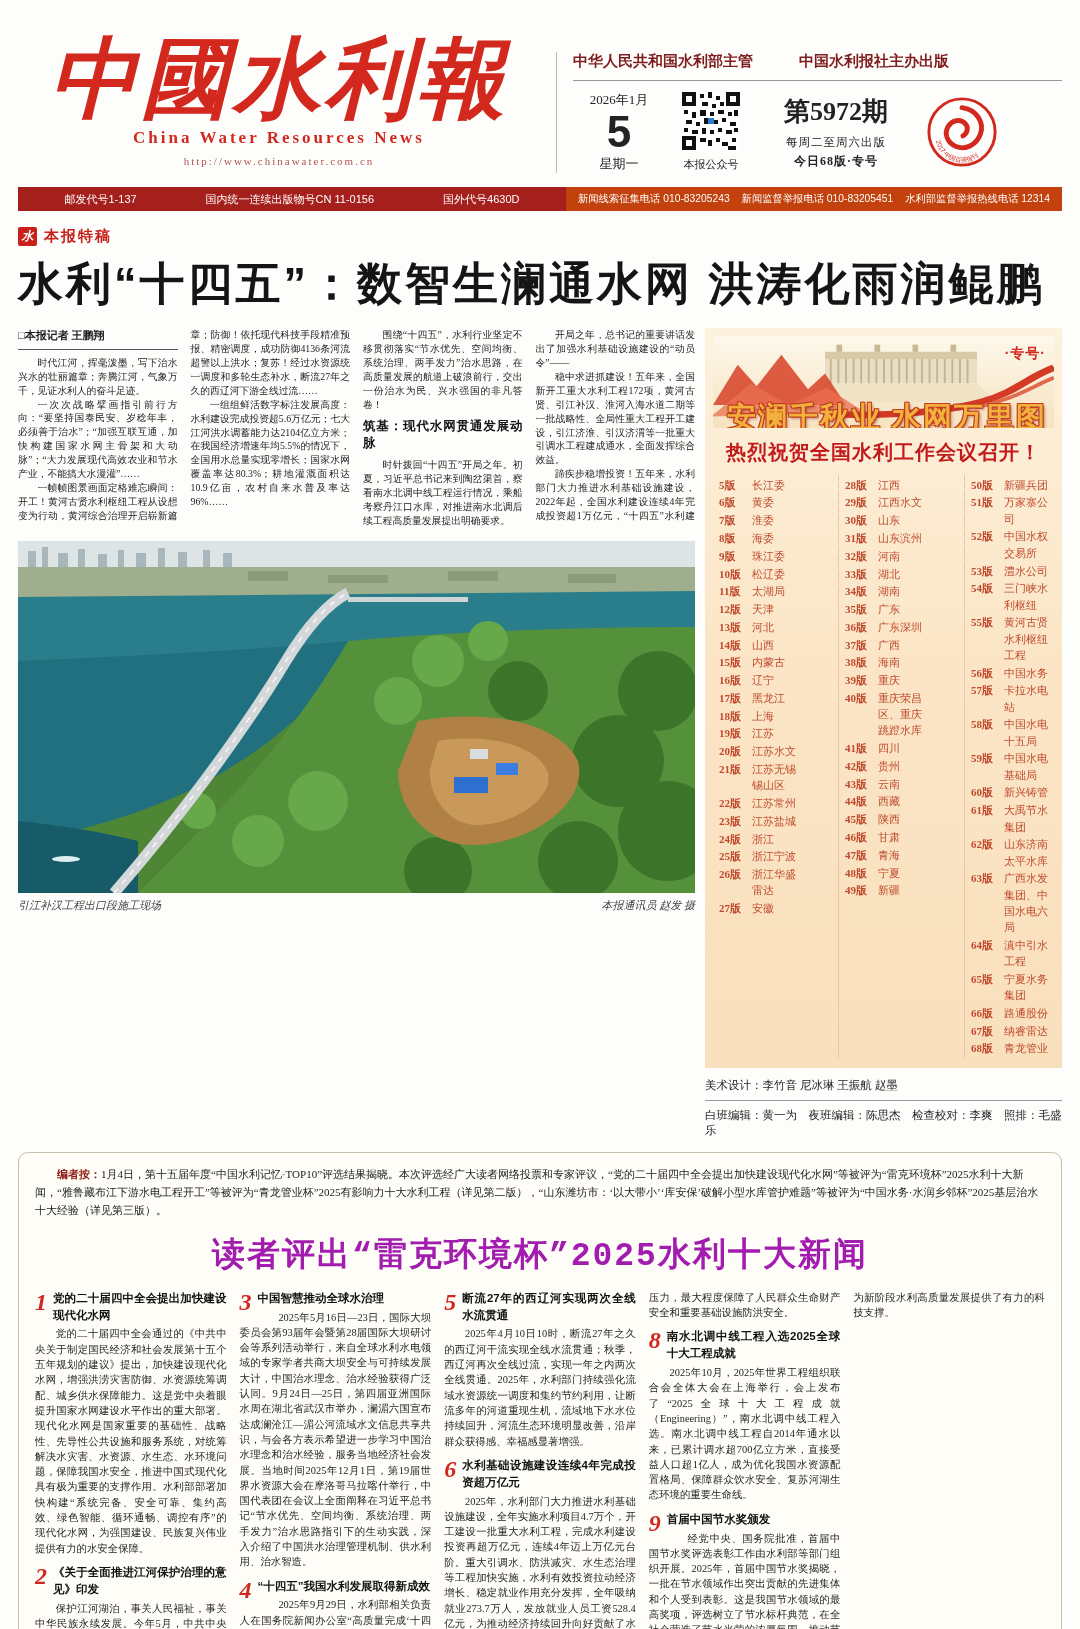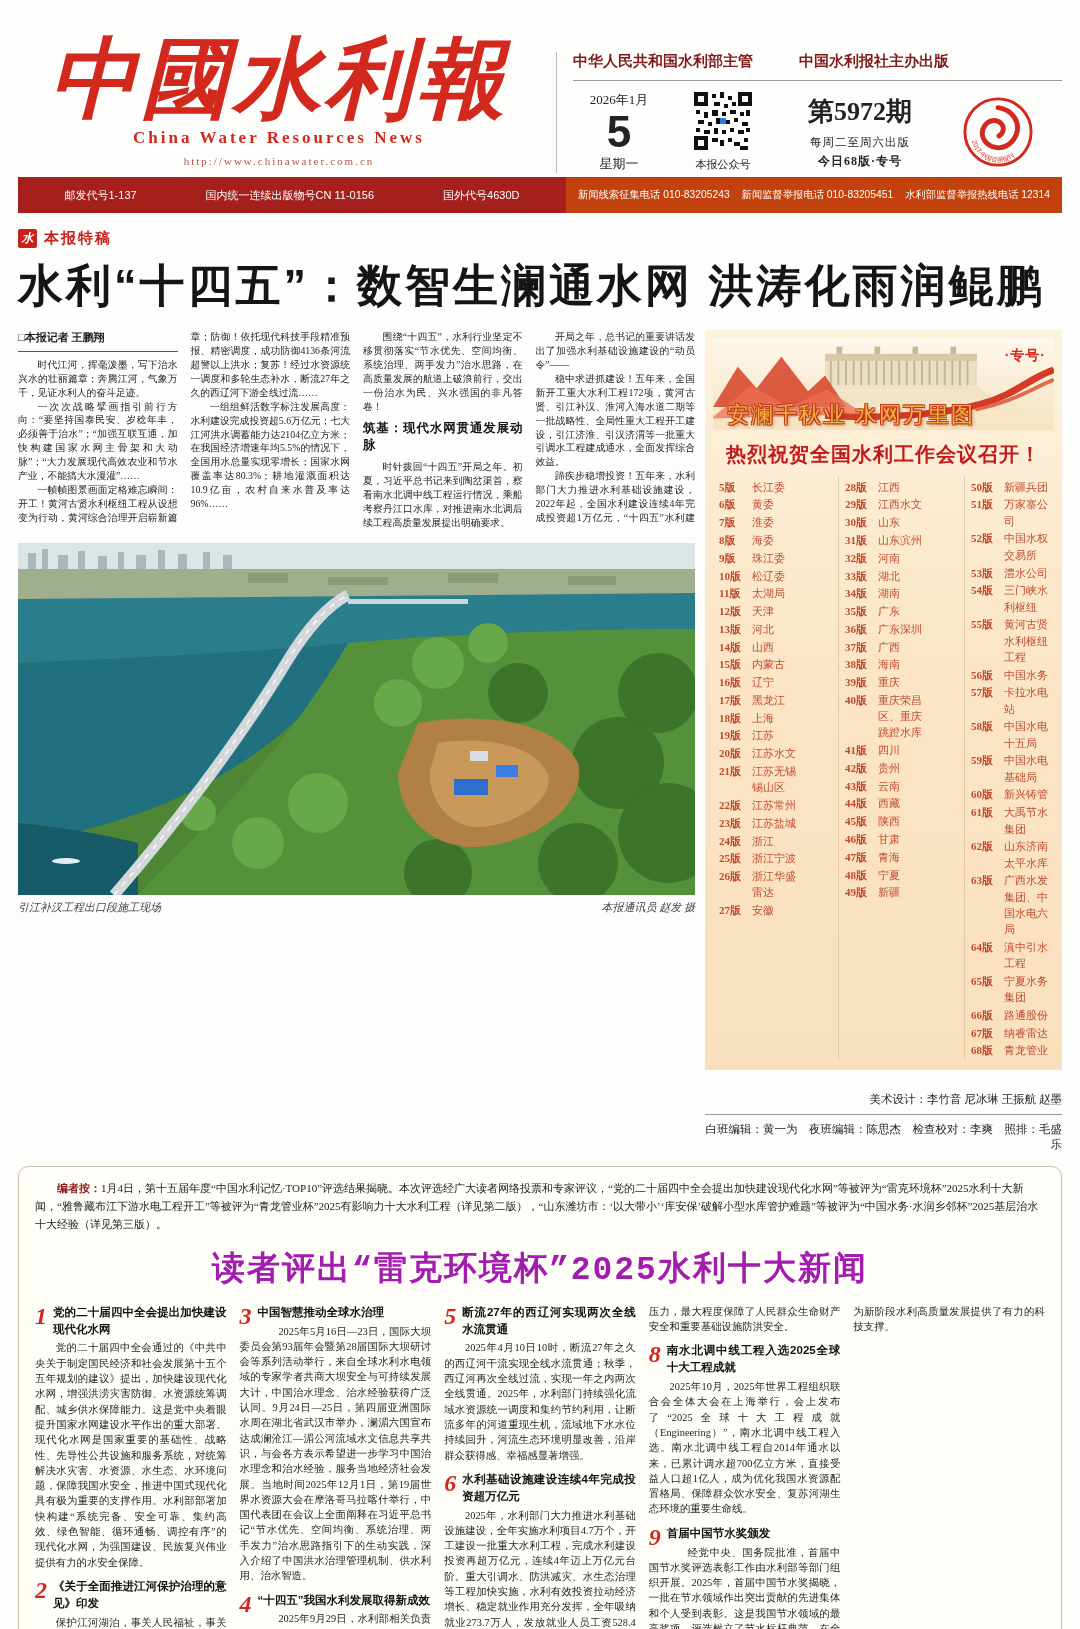--- a/index.html
+++ b/index.html
@@ -8,35 +8,35 @@
   .page { width:1080px; height:1629px; padding:34px 18px 10px; }
 
   
   .masthead { display:flex; align-items:flex-start; }
   .mast-left { width:522px; text-align:center; }
   .paper-title { font-size:88px; line-height:1.05; font-weight:bold; font-style:italic; color:#d3281e; letter-spacing:4px; white-space:nowrap; }
   .paper-sub { font-size:17px; font-weight:bold; color:#d3281e; letter-spacing:3px; margin-top:2px; }
   .paper-url { font-size:11px; color:#b4564c; letter-spacing:2px; margin-top:7px; }
   .mast-right { flex:1; margin-top:18px; margin-left:16px; border-left:1px solid #bbb; padding-left:16px; }
   .supervisor-line { display:flex; gap:46px; font-size:15px; font-weight:bold; color:#7f1d1d; padding-bottom:9px; border-bottom:1px solid #999; }
-  .mast-row { display:flex; align-items:center; margin-top:10px; gap:22px; }
+  .mast-row { display:flex; align-items:center; margin-top:10px; gap:10px; }
   .date-block { text-align:center; width:92px; }
   .date-ym { font-size:13px; }
   .date-day { font-size:44px; font-weight:bold; line-height:1.05; font-family:"Liberation Sans","DejaVu Sans",sans-serif; }
   .date-week { font-size:13px; }
   .qr-block { text-align:center; width:72px; }
   .qr-label { font-size:11px; margin-top:3px; }
   .issue-block { text-align:center; width:158px; }
   .issue-no { font-size:26px; font-weight:bold; }
   .issue-sched { font-size:11.5px; margin-top:6px; letter-spacing:1px; }
   .issue-today { font-size:12px; font-weight:bold; margin-top:3px; letter-spacing:1px; }
   .emblem { width:74px; height:74px; }
 
   
-  .info-bar { display:flex; margin-top:4px; height:36px; color:#fff; align-items:stretch; font-family:"Liberation Sans","DejaVu Sans",sans-serif; }
+  .info-bar { display:flex; margin-top:14px; height:24px; color:#fff; align-items:stretch; font-family:"Liberation Sans","DejaVu Sans",sans-serif; }
   .info-left { flex:0 0 548px; background:#a5201c; display:flex; align-items:center; justify-content:space-around; font-size:11px; padding:0 12px; }
   .info-right { flex:1; background:#c2410c; display:flex; align-items:center; justify-content:space-around; font-size:10.3px; padding:0 6px; }
 
   
   .feature-tag { display:flex; align-items:center; margin-top:16px; }
   .badge-icon { width:19px; height:19px; background:#c8201a; color:#fff; font-size:12px; display:flex; align-items:center; justify-content:center; border-radius:2px; font-style:italic; font-weight:bold; }
   .badge-label { color:#c8201a; font-size:15px; font-weight:bold; margin-left:7px; letter-spacing:2px; }
   .headline { font-family:"Liberation Sans","DejaVu Sans",sans-serif; font-weight:900; font-size:45px; color:#151515; letter-spacing:3px; margin:8px 0 14px; white-space:nowrap; }
 
   
@@ -49,30 +49,30 @@
   .photo-wrap { margin-top:7px; width:677px; height:352px; overflow:hidden; }
   .photo-wrap svg { display:block; width:100%; height:100%; }
   .caption-row { display:flex; justify-content:space-between; font-size:11px; color:#454545; margin-top:5px; font-style:italic; }
 
   
   .sidebar { flex:1; }
   .special-box { background:linear-gradient(180deg,#fdf2dd 0%,#fbe5c6 45%,#f9e0bd 100%); padding:8px 8px 10px; }
   .banner { position:relative; height:92px; overflow:hidden; border-radius:2px; }
   .banner svg { position:absolute; inset:0; width:100%; height:100%; }
   .special-tag { position:absolute; top:9px; right:8px; color:#d3281e; font-weight:bold; font-size:14px; letter-spacing:1px; font-family:"Liberation Sans","DejaVu Sans",sans-serif; }
-  .banner-title { position:absolute; left:14px; top:62px; font-size:22px; font-weight:400; letter-spacing:2px; color:#f2b13c; font-family:"Liberation Sans","DejaVu Sans",sans-serif;
+  .banner-title { position:absolute; left:14px; top:62px; font-size:29px; font-weight:700; letter-spacing:2px; color:#f2b13c; font-family:"Liberation Sans","DejaVu Sans",sans-serif;
     text-shadow:-1px -1px 0 #c23a20, 1px -1px 0 #c23a20, -1px 1px 0 #c23a20, 1px 1px 0 #c23a20, 2px 2px 3px rgba(120,20,10,.5); }
   .congrats { text-align:center; color:#c2191b; font-size:20px; font-weight:900; margin:11px 0 9px; letter-spacing:1px; font-family:"Liberation Sans","DejaVu Sans",sans-serif; }
   .page-list { display:flex; font-size:11px; color:#bf4a2e; line-height:1.48;gap:36px; }
   .pl-col { flex:1; padding:0 6px; }
   .pl-col + .pl-col { border-left:1px dotted #dca98d; }
   .pl-item { display:flex; margin:1.5px 0; }
   .pl-num { flex:0 0 33px; font-weight:bold; }
   .pl-name { flex:1; }
-  .credits { text-align:right; font-size:11.5px; color:#222; margin-top:22px; }
+  .credits { text-align:left; font-size:11.5px; color:#222; margin-top:10px; }
   .credits .line2 { border-top:1px solid #999; margin-top:7px; padding-top:7px; }
 
   
   .bottom-box { margin-top:14px; border:1px solid #c8bfae; border-radius:10px; padding:13px 16px 12px; background:#fffdf8; }
   .editors-note { font-size:11px; line-height:1.62; color:#1a1a1a; text-indent:2em; }
   .editors-note b { color:#8b1a12; }
   .big-title { text-align:center; font-size:33px; font-weight:900; color:#a21caf; letter-spacing:2px; margin:12px 0 13px; font-family:Liberation Mono, monospace; }
   .news-cols { column-count:5; column-gap:13px; column-fill:auto; height:496px; overflow:hidden; font-size:10.4px; line-height:1.47; text-align:justify; color:#1e1e1e; }
   .news-item { margin-bottom:8px; }
   .news-num { float:left; font-size:24px; line-height:.95; font-weight:bold; font-style:italic; color:#d0281e; margin:1px 6px 0 0; }

